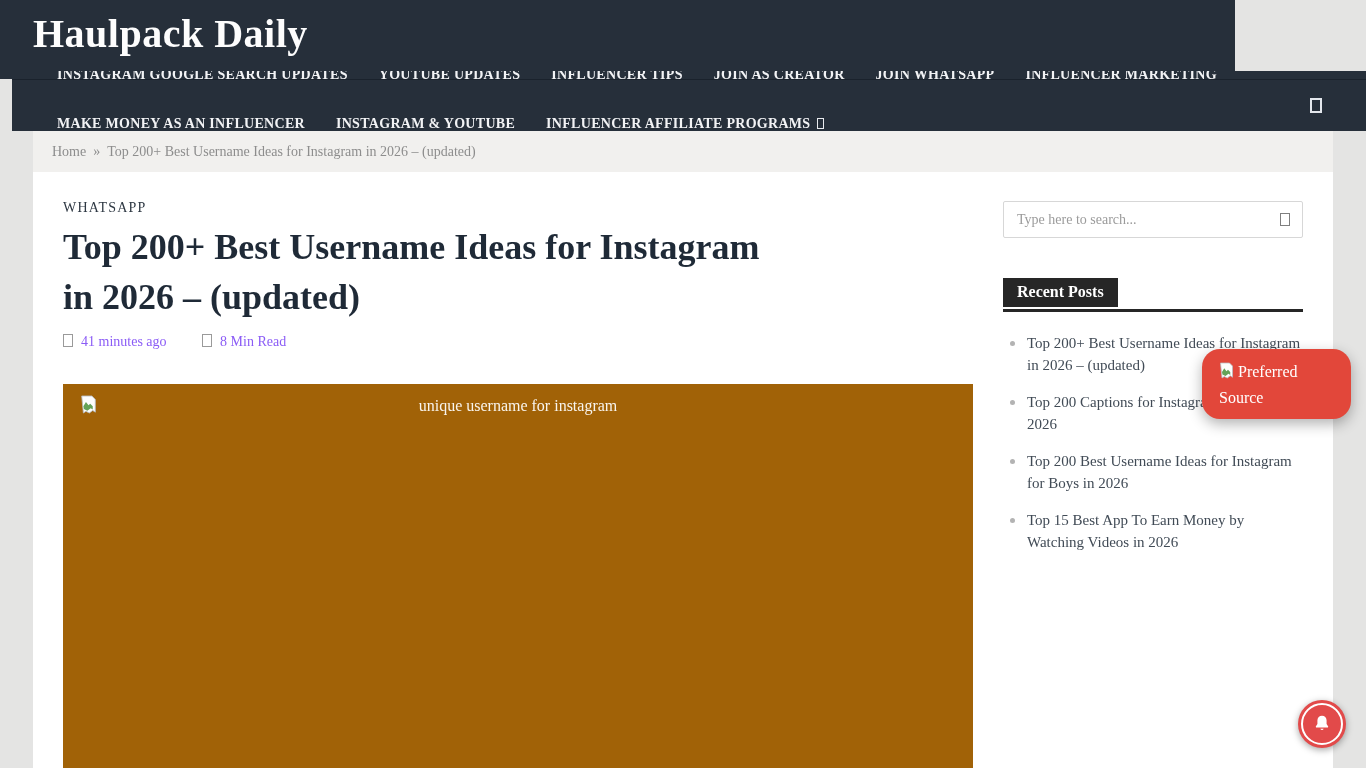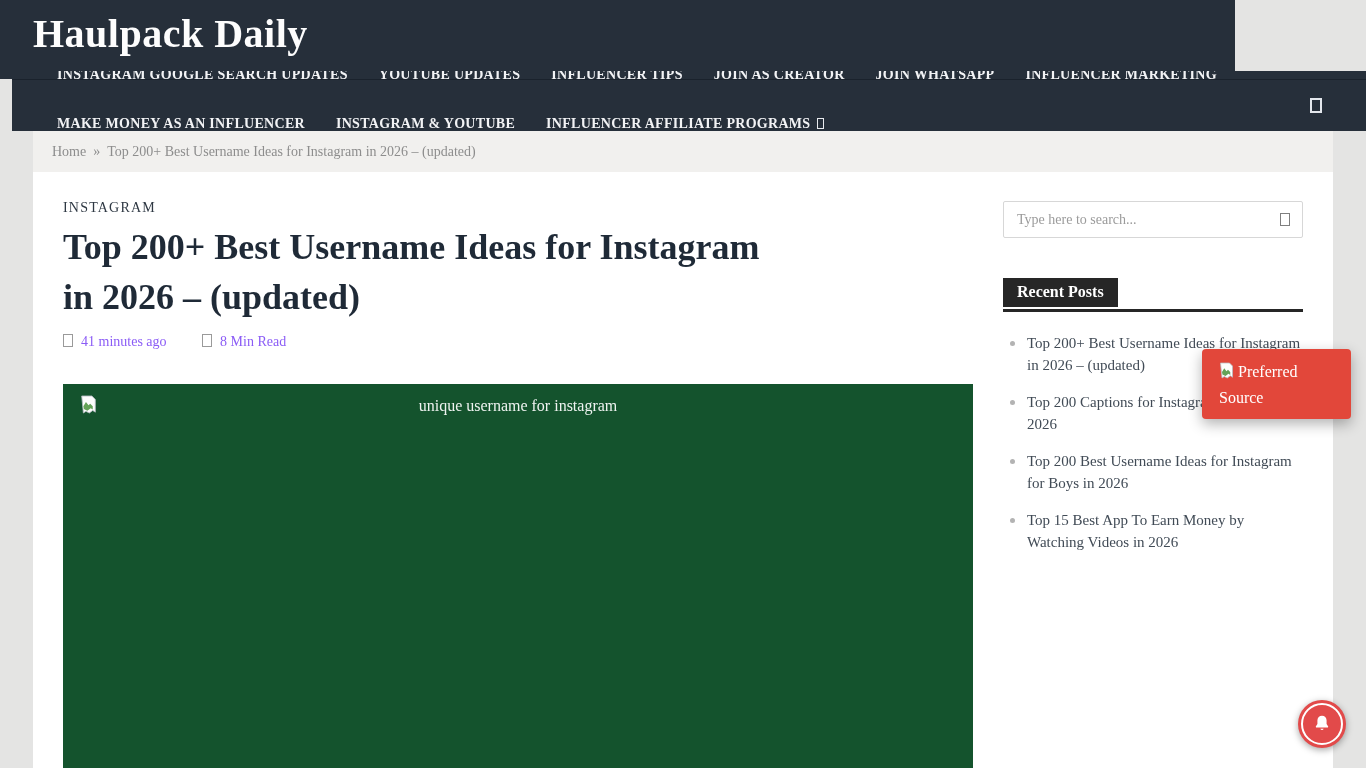--- a/index.html
+++ b/index.html
@@ -65,21 +65,21 @@
     position:absolute; left:30px; top:50px; width:830px;
     font-size:36px; font-weight:bold; color:#1f2a37; line-height:50px;
     white-space:pre-line;
   }
   .meta { position:absolute; left:30px; top:162px; font-size:14px; color:#8b5cf6; }
   .meta .m-item { margin-right:32px; }
   .tofu-meta { width:10px; height:13px; margin-right:8px; color:#9a9a9a; }
 
   .featured {
     position:absolute; left:30px; top:212px; width:910px; height:384px;
-    background:#14532d;
+    background:#a16207;
   }
   .featured-alt {
     padding-top:13px; text-align:center;
     font-size:16px; color:rgba(255,255,255,0.93);
   }
   .broken-img { position:absolute; left:17px; top:11px; }
 
   
   .search-box {
     position:absolute; left:970px; top:29px; width:300px; height:37px;
@@ -113,21 +113,21 @@
     white-space:pre-line; cursor:pointer;
   }
   .recent-list li::before {
     content:""; position:absolute; left:7px; top:9px;
     width:5px; height:5px; border-radius:50%; background:#b3b3b3;
   }
 
   
   .pref-badge {
     position:absolute; left:1202px; top:349px; width:149px; height:70px;
-    background:#e2473a; border-radius:4px;
+    background:#e2473a; border-radius:18px;
     box-shadow:0 5px 14px rgba(0,0,0,0.3);
     color:#fff; font-size:16px; line-height:26px;
     padding:10px 10px 0 17px; cursor:pointer;
   }
   .pref-badge .broken-sm { vertical-align:-2px; margin-right:4px; }
 
   
   .bell-btn {
     position:absolute; left:1298px; top:700px; width:48px; height:48px;
     border-radius:50%; background:#e24a4a;
@@ -162,21 +162,21 @@
 </div>
 
 <div class="breadcrumb-bar">
   <div class="breadcrumb">
     <span class="crumb-home">Home</span><span class="sep">»</span><span>Top 200+ Best Username Ideas for Instagram in 2026 – (updated)</span>
   </div>
 </div>
 
 <div class="content">
 
-  <div class="category">INSTAGRAM</div>
+  <div class="category">WHATSAPP</div>
   <h1 class="post-title">Top 200+ Best Username Ideas for Instagram
 in 2026 – (updated)</h1>
   <div class="meta">
     <span class="m-item"><span class="tofu tofu-meta"></span><span>41 minutes ago</span></span>
     <span class="m-item"><span class="tofu tofu-meta"></span><span>8 Min Read</span></span>
   </div>
 
   <div class="featured">
     <svg class="broken-img" width="17" height="19" viewBox="0 0 20 22">
       <path d="M2 1h12l4 4v15l-3-2-4 3-4-2-3 2z" fill="#fdfdfd" stroke="#b7bdc3" stroke-width="1"></path>

